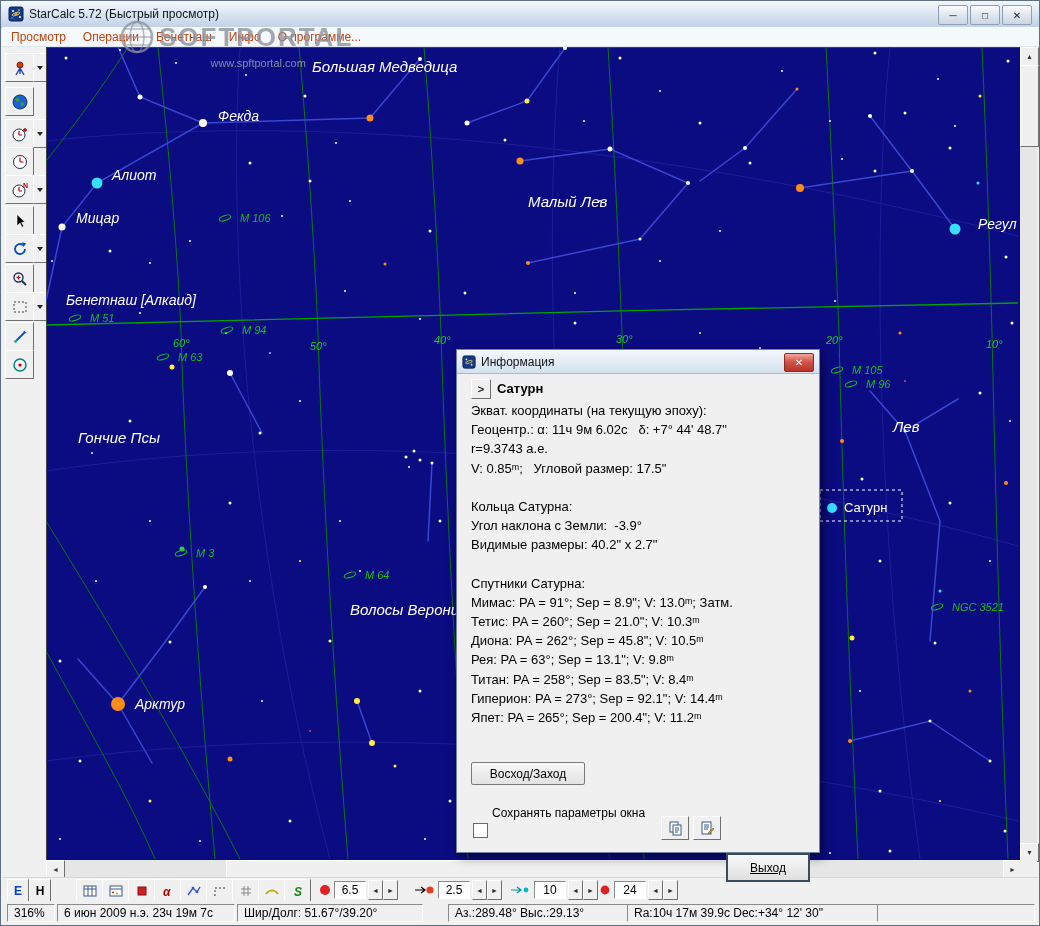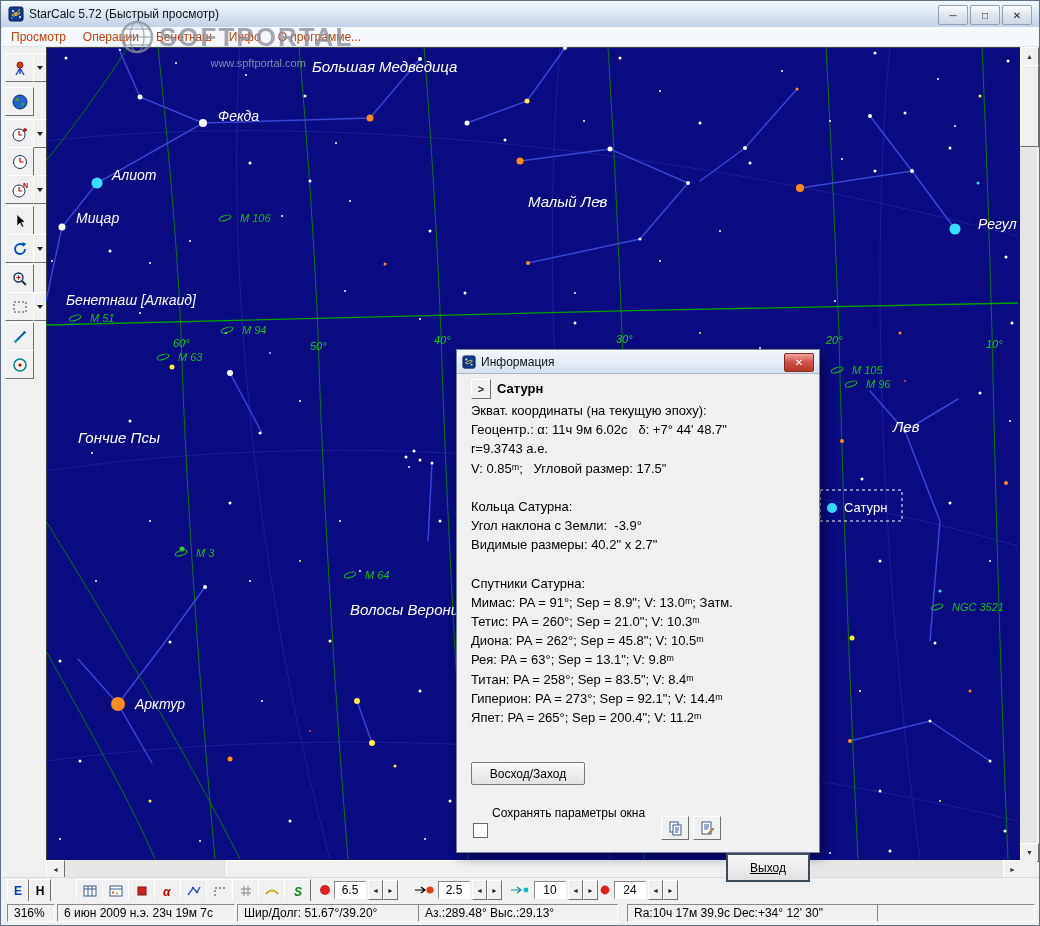--- a/index.html
+++ b/index.html
@@ -528,21 +528,21 @@
       <span class="spin-value">24</span>
       <span class="spin-btn">◄</span>
       <span class="spin-btn">►</span>
     </div>
   </div>
 
   <div id="statusbar">
     <div class="spanel" style="left:5px;width:48px">316%</div>
     <div class="spanel" style="left:55px;width:178px">6 июн 2009 н.э. 23ч 19м 7с</div>
     <div class="spanel" style="left:235px;width:186px">Шир/Долг: 51.67°/39.20°</div>
-    <div class="spanel" style="left:416px;width:200px">Аз.:289.48° Выс.:29.13°</div>
+    <div class="spanel" style="left:446px;width:200px">Аз.:289.48° Выс.:29.13°</div>
     <div class="spanel" style="left:625px;width:252px">Ra:10ч 17м 39.9с Dec:+34° 12' 30"</div>
     <div class="spanel" style="left:875px;width:158px"></div>
   </div>
 
   <div id="dialog">
     <div id="dlg-titlebar">
       <svg width="14" height="14" viewBox="0 0 16 16" style="margin-left:5px">
         <rect x="1" y="1" width="14" height="14" rx="2" fill="#123a8c" stroke="#0a2050"></rect>
         <circle cx="5" cy="5" r="1" fill="#fff"></circle>
           <circle cx="11" cy="11" r="1" fill="#ffe94a"></circle>

